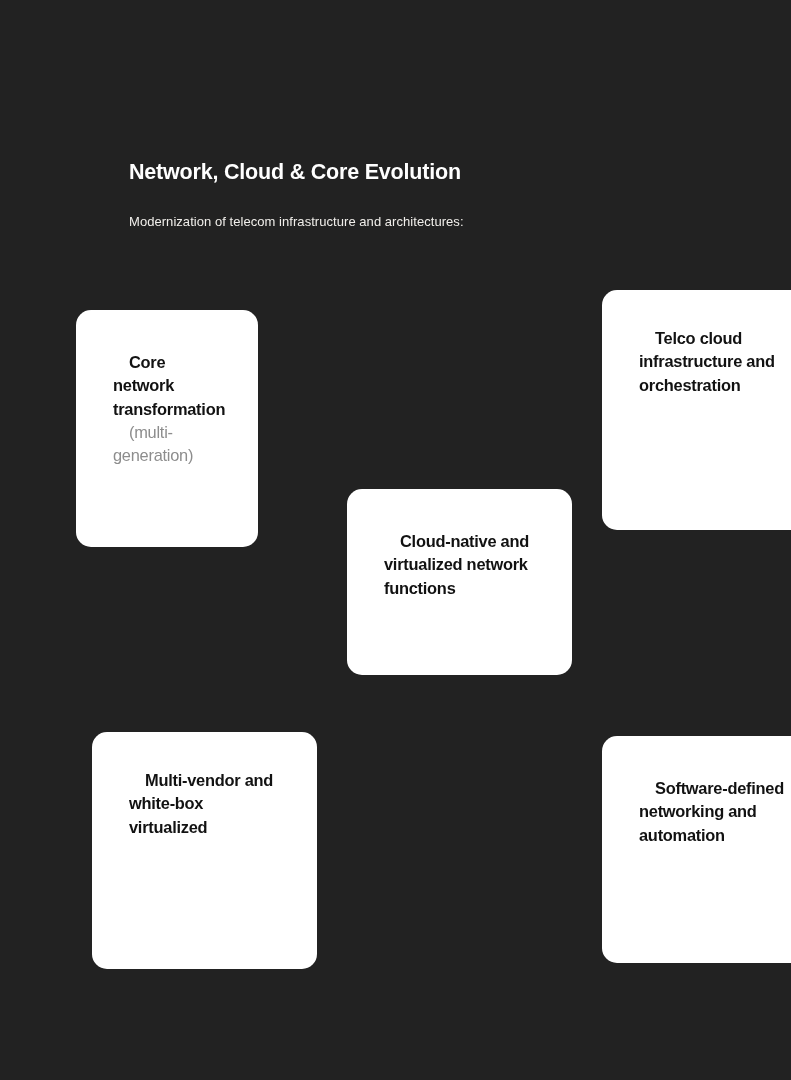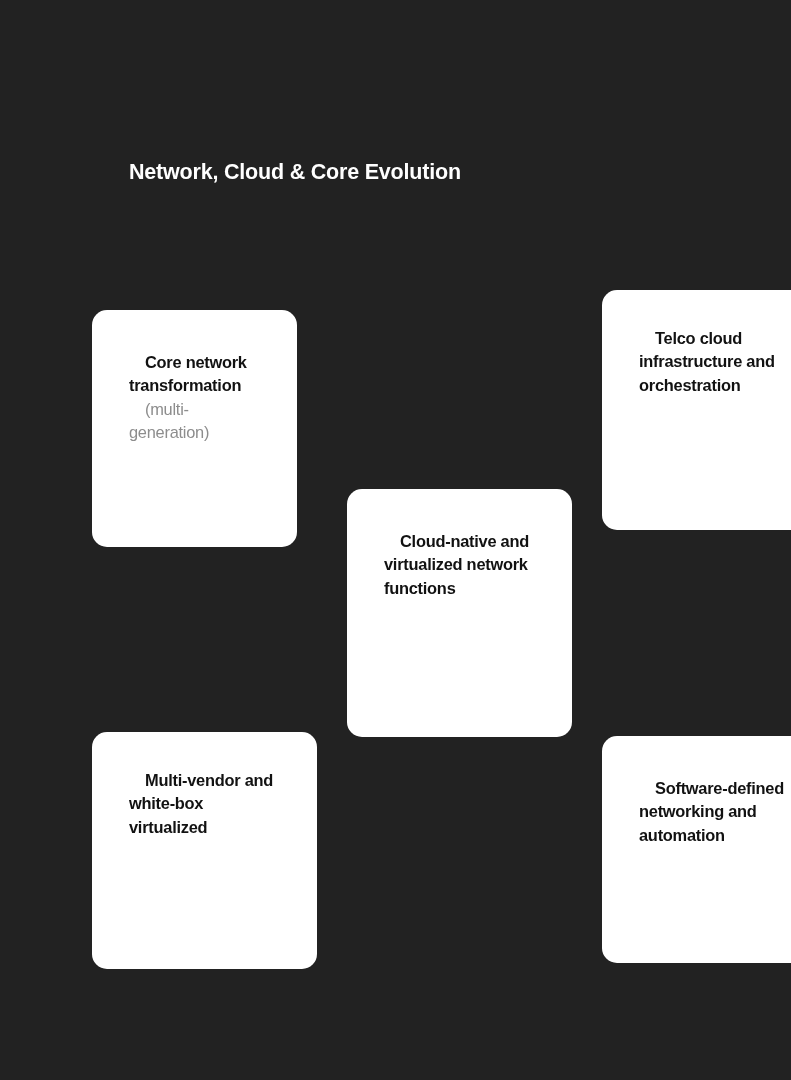--- a/index.html
+++ b/index.html
@@ -70,37 +70,38 @@
     color: #8d8d8d;
   }
 </style>
 </head>
 <body>
 
 <div class="canvas">
 
   <h1 class="page-title">Network, Cloud &amp; Core Evolution</h1>
 
+  <p class="page-subtitle">Modernization of telecom infrastructure and architectures:</p>
 
-  <div class="card" style="left:28px; top:246px; width:205px; height:237px;">
+  <div class="card" style="left:12px; top:246px; width:182px; height:237px;">
     <div class="card-title" style="top:25px;">
       <span>Core network transformation</span>
       <span class="muted">(multi-generation)</span>
     </div>
 
   </div>
 
   <div class="card" style="left:538px; top:226px; width:224px; height:240px;">
     <div class="card-title" style="top:21px;">
       <span>Telco cloud infrastructure and orchestration</span>
     </div>
 
   </div>
 
-  <div class="card" style="left:283px; top:425px; width:225px; height:248px;">
+  <div class="card" style="left:283px; top:425px; width:225px; height:186px;">
     <div class="card-title" style="top:25px;">
       <span>Cloud-native and virtualized network functions</span>
     </div>
 
   </div>
 
   <div class="card" style="left:28px; top:668px; width:225px; height:237px;">
     <div class="card-title" style="top:21px;">
       <span>Multi-vendor and white-box virtualized</span>
     </div>

